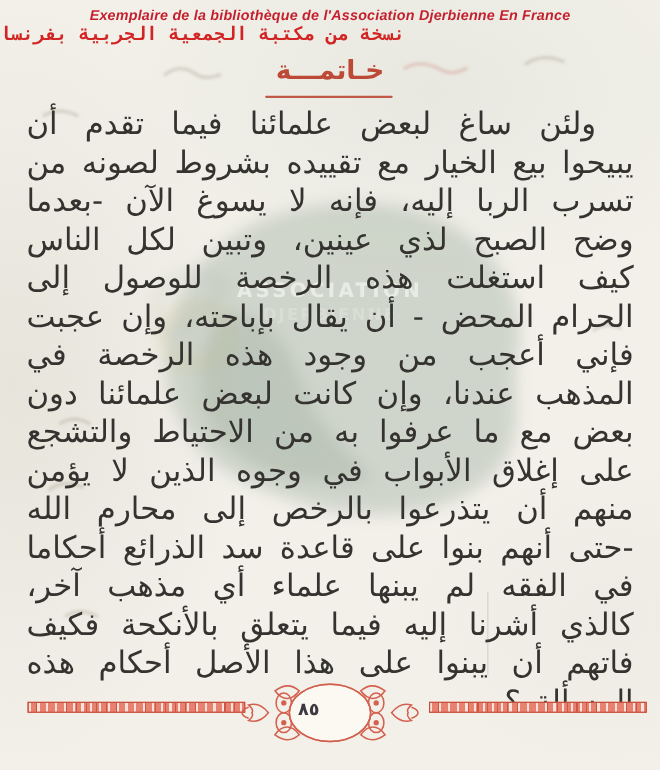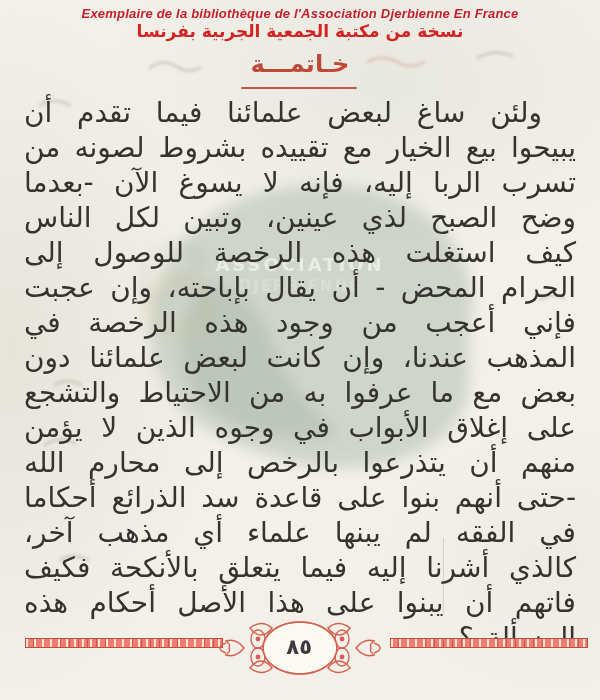--- a/index.html
+++ b/index.html
@@ -13,22 +13,22 @@
       radial-gradient(ellipse 260px 200px at 92% 80%, rgba(222,220,210,0.25), rgba(222,220,210,0) 70%);
     font-family:"DejaVu Sans",sans-serif;
   }
   
   .stamp-fr{
     position:absolute;top:6px;left:0;width:100%;text-align:center;
     font-family:Liberation Sans, sans-serif;font-style:italic;font-weight:bold;
     font-size:13px;color:#c51f2d;letter-spacing:0.2px;
   }
   .stamp-ar{
-    position:absolute;top:21px;left:0;width:100%;text-align:center;
-    direction:rtl;font-weight:bold;font-size:17px;color:#d32424;
+    position:absolute;top:21px;left:0;width:100%;text-align:left;
+    direction:rtl;font-weight:bold;font-size:17px;color:#d32424;font-family:Liberation Mono, monospace;
   }
   
   .chapter-title{
     position:absolute;top:50px;left:0;width:100%;text-align:center;
     direction:rtl;font-weight:bold;font-size:24px;color:#bd4a37;letter-spacing:1px;
   }
   .title-underline{
     position:absolute;top:87px;left:241px;width:116px;height:2px;
     background:#c05a48;border-radius:1px;
   }
@@ -62,22 +62,22 @@
     border:1px solid #c64b3a;box-sizing:border-box;
     background-color:#e8816f;
     background-image:
       repeating-linear-gradient(90deg, rgba(252,238,230,0.9) 0 2px, rgba(252,238,230,0) 2px 8px),
       repeating-linear-gradient(90deg, rgba(198,75,58,0.8) 7px 8px, rgba(198,75,58,0) 8px 16px);
   }
   .band-left{left:25px;width:198px;}
   .band-right{left:390px;width:198px;}
   .ornament{position:absolute;top:618px;left:216px;width:168px;height:60px;}
   .page-number{
-    position:absolute;top:635px;left:252px;width:60px;text-align:right;
-    font-weight:bold;font-size:21px;color:#3c3a40;letter-spacing:9px;text-indent:9px;
+    position:absolute;top:635px;left:262px;width:60px;text-align:left;
+    font-weight:bold;font-size:16px;color:#3c3a40;letter-spacing:9px;text-indent:9px;
     direction:ltr;
   }
 </style>
 </head>
 <body>
 
 <div class="page">
 
   <svg class="wm-blob" viewBox="0 0 400 320" aria-hidden="true">
     <defs>

